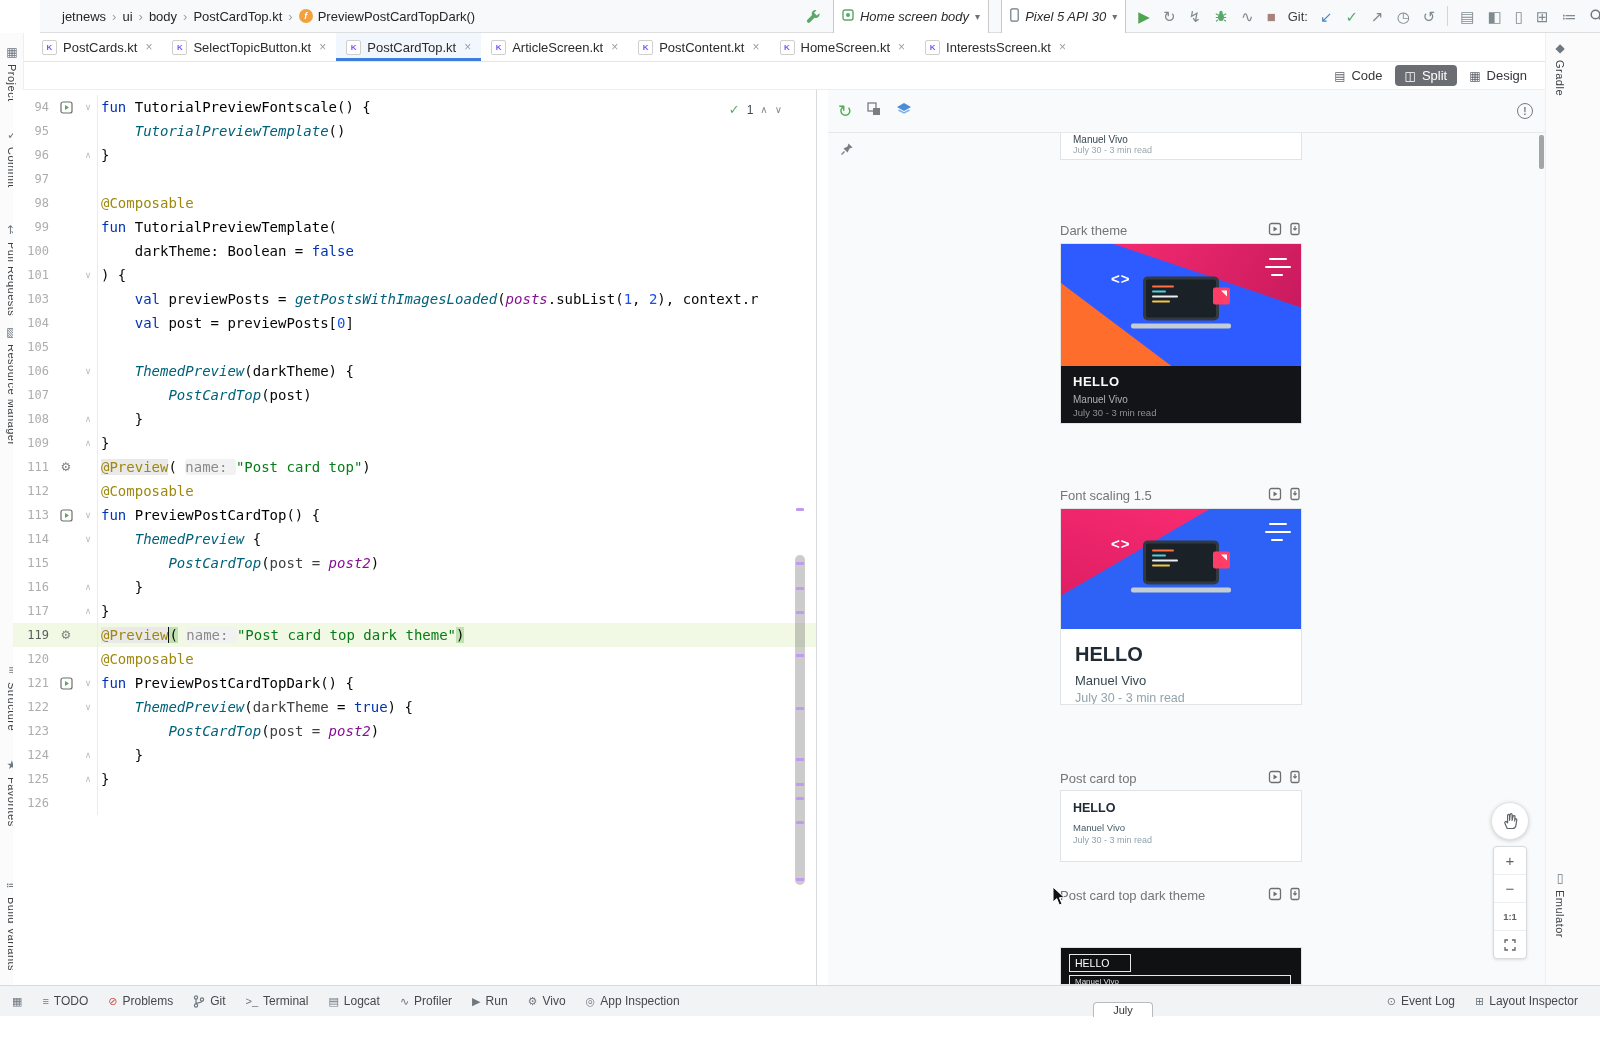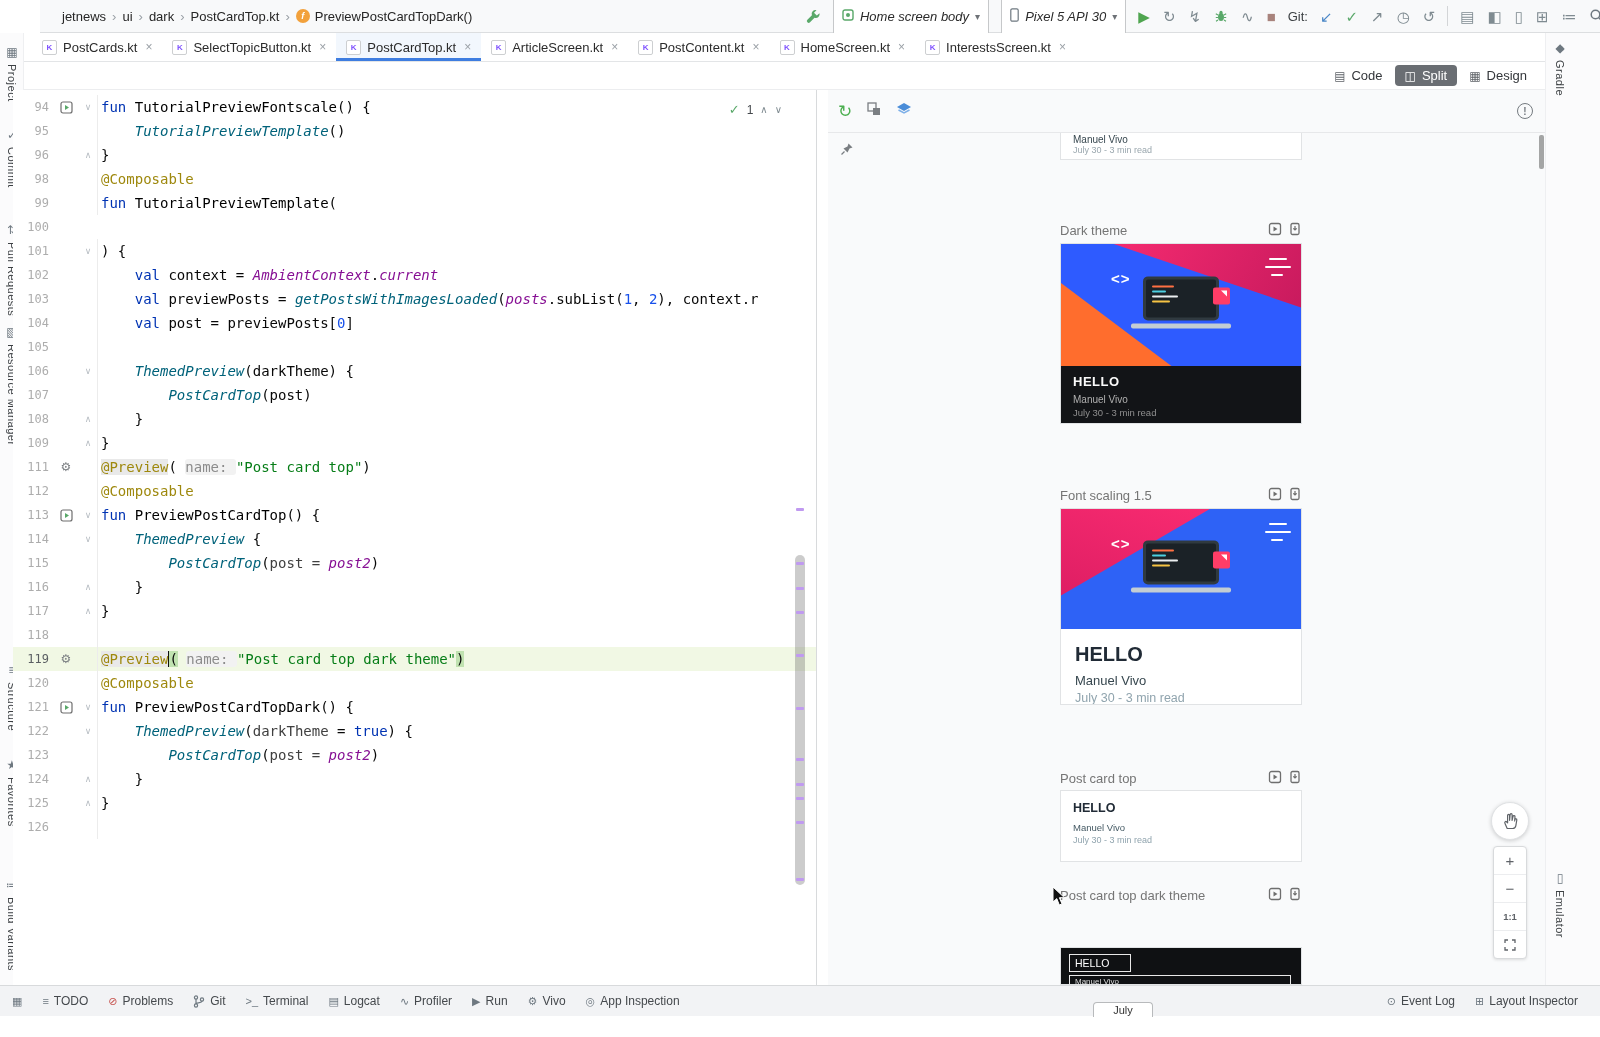--- a/index.html
+++ b/index.html
@@ -177,21 +177,21 @@
 <body>
 
 <div id="app">
 
   <div id="topbar">
     <div id="breadcrumb">
         <span class="crumb">jetnews</span>
         <span class="crumb-sep">›</span>
         <span class="crumb">ui</span>
         <span class="crumb-sep">›</span>
-        <span class="crumb">dark</span>
+        <span class="crumb">body</span>
         <span class="crumb-sep">›</span>
         <span class="crumb">PostCardTop.kt</span>
         <span class="crumb-sep">›</span>
         <span class="fn-ico">f</span>
         <span class="crumb">PreviewPostCardTopDark()</span>
       </div>
     <div class="tb-right">
       <span class="tb-ico">
         <svg width="15" height="15" viewBox="0 0 15 15">
             <path d="M13.5 4.2a3.8 3.8 0 0 1-5 4.6L4 13.3a1.5 1.5 0 0 1-2.6-2.6l4.5-4.5a3.8 3.8 0 0 1 4.6-5L8 3.7l2.8 2.8z" fill="#59A869"></path>
@@ -371,47 +371,48 @@
           <span class="fold"></span>
           <span class="codetext"><span class="tk-p">    </span><span class="tk-c">TutorialPreviewTemplate</span><span class="tk-p">()</span></span>
         </div>
         <div class="row">
           <span class="ln">96</span>
           <span class="gut"></span>
           <span class="fold">∧</span>
           <span class="codetext"><span class="tk-p">}</span></span>
         </div>
         <div class="row">
+          <span class="ln">97</span>
+          <span class="gut"></span>
+          <span class="fold"></span>
+          <span class="codetext"></span>
+        </div>
+        <div class="row">
           <span class="ln">98</span>
           <span class="gut"></span>
           <span class="fold"></span>
           <span class="codetext"><span class="tk-a">@Composable</span></span>
         </div>
         <div class="row">
           <span class="ln">99</span>
           <span class="gut"></span>
           <span class="fold"></span>
           <span class="codetext"><span class="tk-k">fun </span><span class="tk-f">TutorialPreviewTemplate</span><span class="tk-p">(</span></span>
         </div>
         <div class="row">
           <span class="ln">100</span>
           <span class="gut"></span>
           <span class="fold"></span>
+          <span class="codetext"><span class="tk-p">    darkTheme: Boolean = </span><span class="tk-k">false</span></span>
         </div>
         <div class="row">
           <span class="ln">101</span>
           <span class="gut"></span>
           <span class="fold">∨</span>
           <span class="codetext"><span class="tk-p">) {</span></span>
-        </div>
-        <div class="row">
-          <span class="ln">102</span>
-          <span class="gut"></span>
-          <span class="fold"></span>
-          <span class="codetext"><span class="tk-p">    </span><span class="tk-k">val </span><span class="tk-p">context = </span><span class="tk-o">AmbientContext</span><span class="tk-p">.</span><span class="tk-o">current</span></span>
         </div>
         <div class="row">
           <span class="ln">103</span>
           <span class="gut"></span>
           <span class="fold"></span>
           <span class="codetext"><span class="tk-p">    </span><span class="tk-k">val </span><span class="tk-p">previewPosts = </span><span class="tk-c">getPostsWithImagesLoaded</span><span class="tk-p">(</span><span class="tk-o">posts</span><span class="tk-p">.subList(</span><span class="tk-n2">1</span><span class="tk-p">, </span><span class="tk-n2">2</span><span class="tk-p">), context.r</span></span>
         </div>
         <div class="row">
           <span class="ln">104</span>
           <span class="gut"></span>
@@ -487,26 +488,20 @@
           <span class="ln">116</span>
           <span class="gut"></span>
           <span class="fold">∧</span>
           <span class="codetext"><span class="tk-p">    }</span></span>
         </div>
         <div class="row">
           <span class="ln">117</span>
           <span class="gut"></span>
           <span class="fold">∧</span>
           <span class="codetext"><span class="tk-p">}</span></span>
-        </div>
-        <div class="row">
-          <span class="ln">118</span>
-          <span class="gut"></span>
-          <span class="fold"></span>
-          <span class="codetext"></span>
         </div>
         <div class="row cur">
           <span class="ln">119</span>
           <span class="gut gear">⚙</span>
           <span class="fold"></span>
           <span class="codetext"><span class="tk-A">@Preview</span><span class="caret"></span><span class="tk-m">(</span><span class="tk-p"> </span><span class="tk-h">name: </span><span class="tk-s">"Post card top dark theme"</span><span class="tk-m">)</span></span>
         </div>
         <div class="row">
           <span class="ln">120</span>
           <span class="gut"></span>

